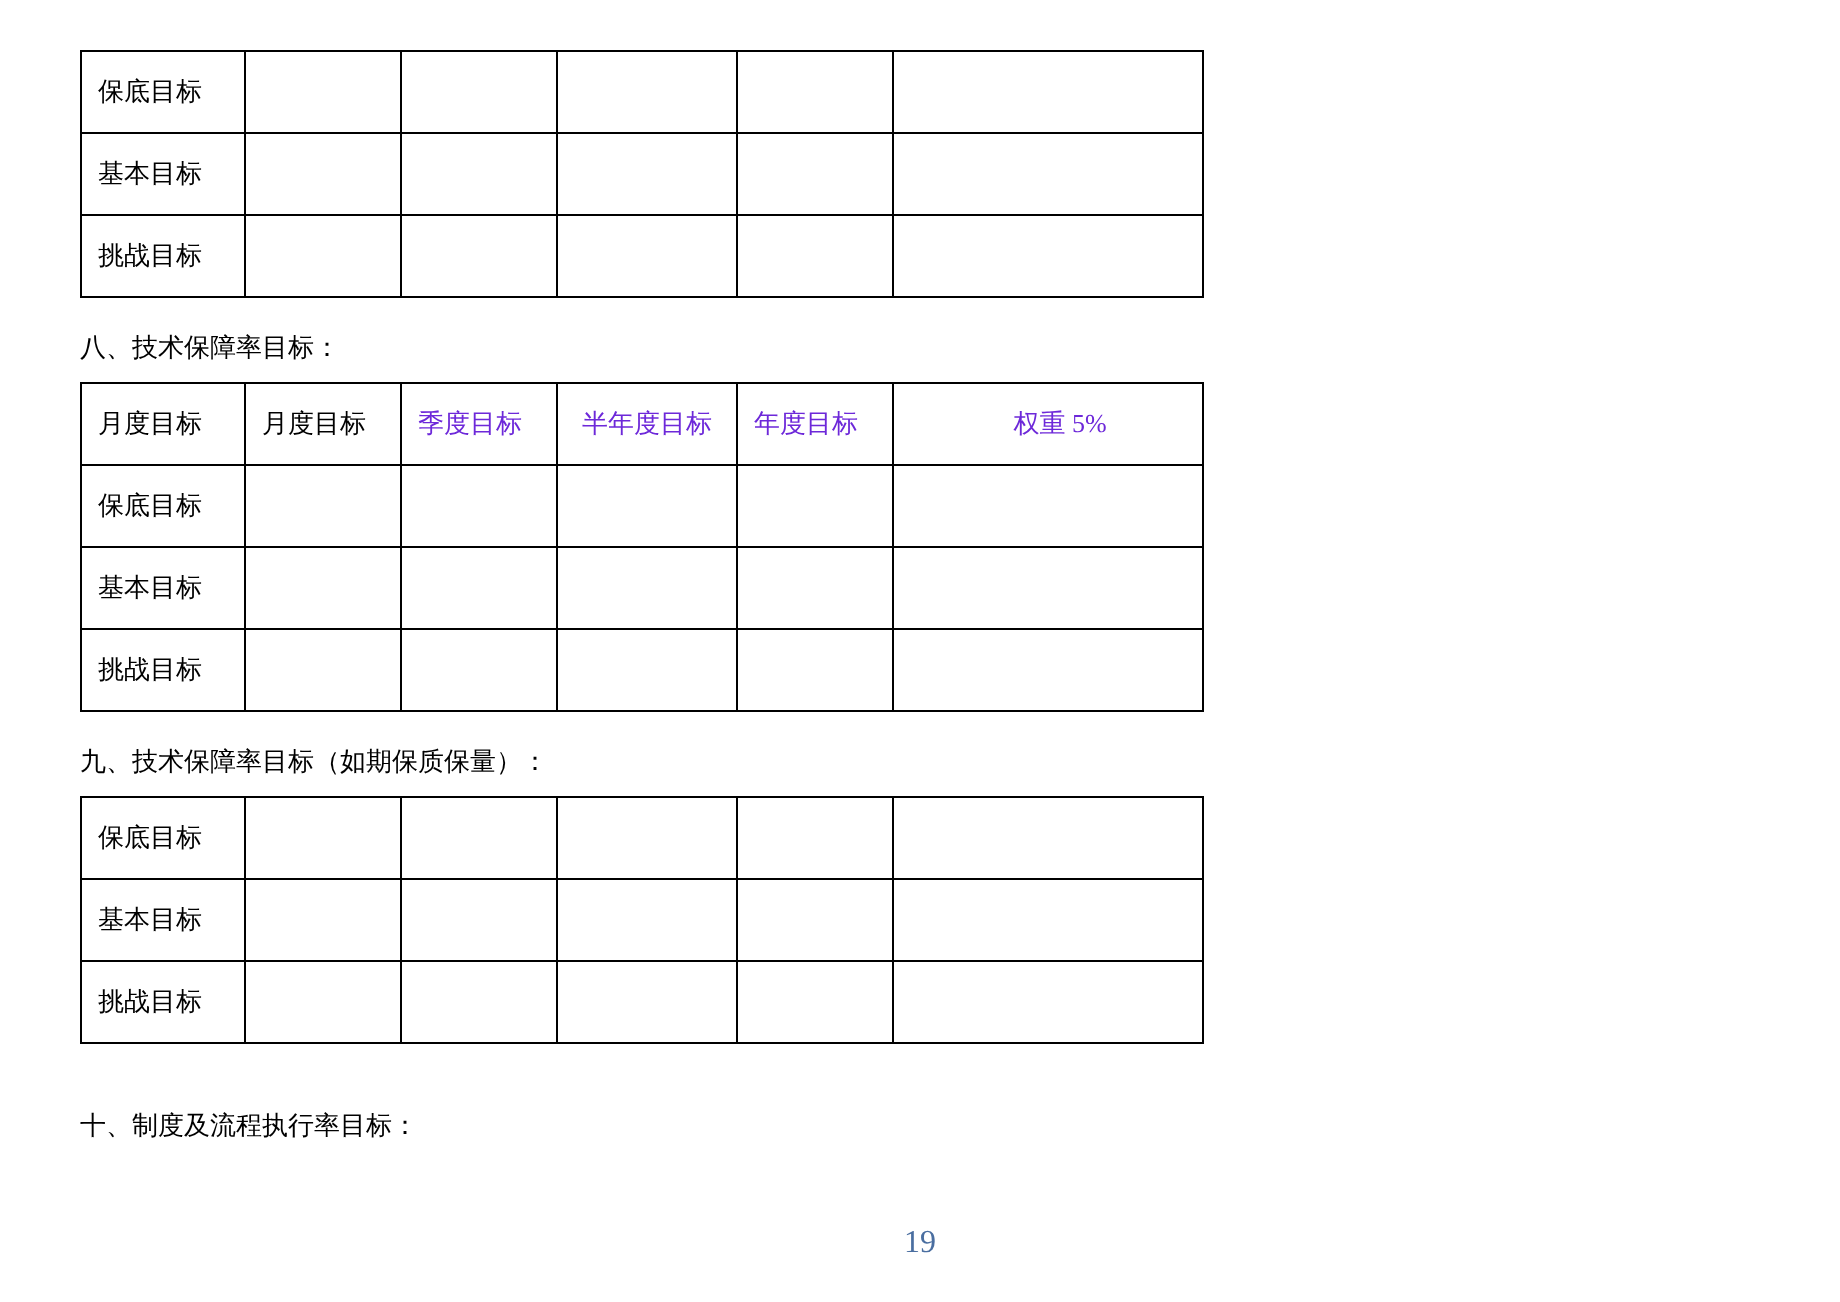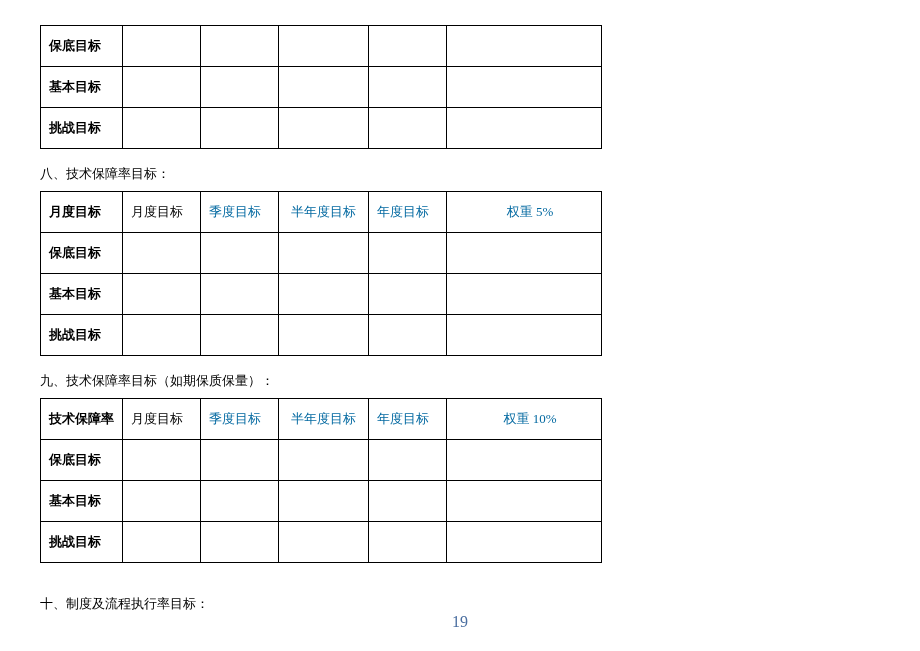--- a/index.html
+++ b/index.html
@@ -21,28 +21,28 @@
       margin-bottom: 16px;
     }
     td, th {
       border: 1px solid #000;
       padding: 11px 8px;
       text-align: left;
       vertical-align: middle;
       font-weight: normal;
       height: 38px;
     }
-    .col1 { width: 82px; font-weight: bold; }
+    .col1 { width: 82px; }
     .col2 { width: 78px; }
     .col3 { width: 78px; }
     .col4 { width: 90px; text-align: center; }
     .col5 { width: 78px; }
     .col6 { width: 155px; }
     .grey {
-      color: #0369a1;
+      color: #6d28d9;
     }
     .center {
       text-align: center;
       padding-left: 20px;
     }
     .section-title {
       margin-bottom: 8px;
       margin-top: 2px;
       font-size: 13px;
     }
@@ -125,28 +125,20 @@
     <td class="col5"></td>
     <td class="col6"></td>
   </tr>
 </tbody>
   </table>
 
 <div class="section-title">九、技术保障率目标（如期保质保量）：</div>
 
 <table>
   <tbody>
-      <tr>
-    <td class="col1">技术保障率</td>
-    <td class="col2">月度目标</td>
-    <td class="col3 grey">季度目标</td>
-    <td class="col4 grey">半年度目标</td>
-    <td class="col5 grey">年度目标</td>
-    <td class="col6 grey center">权重 10%</td>
-  </tr>
   <tr>
     <td class="col1">保底目标</td>
     <td class="col2"></td>
     <td class="col3"></td>
     <td class="col4"></td>
     <td class="col5"></td>
     <td class="col6"></td>
   </tr>
   <tr>
     <td class="col1">基本目标</td>

